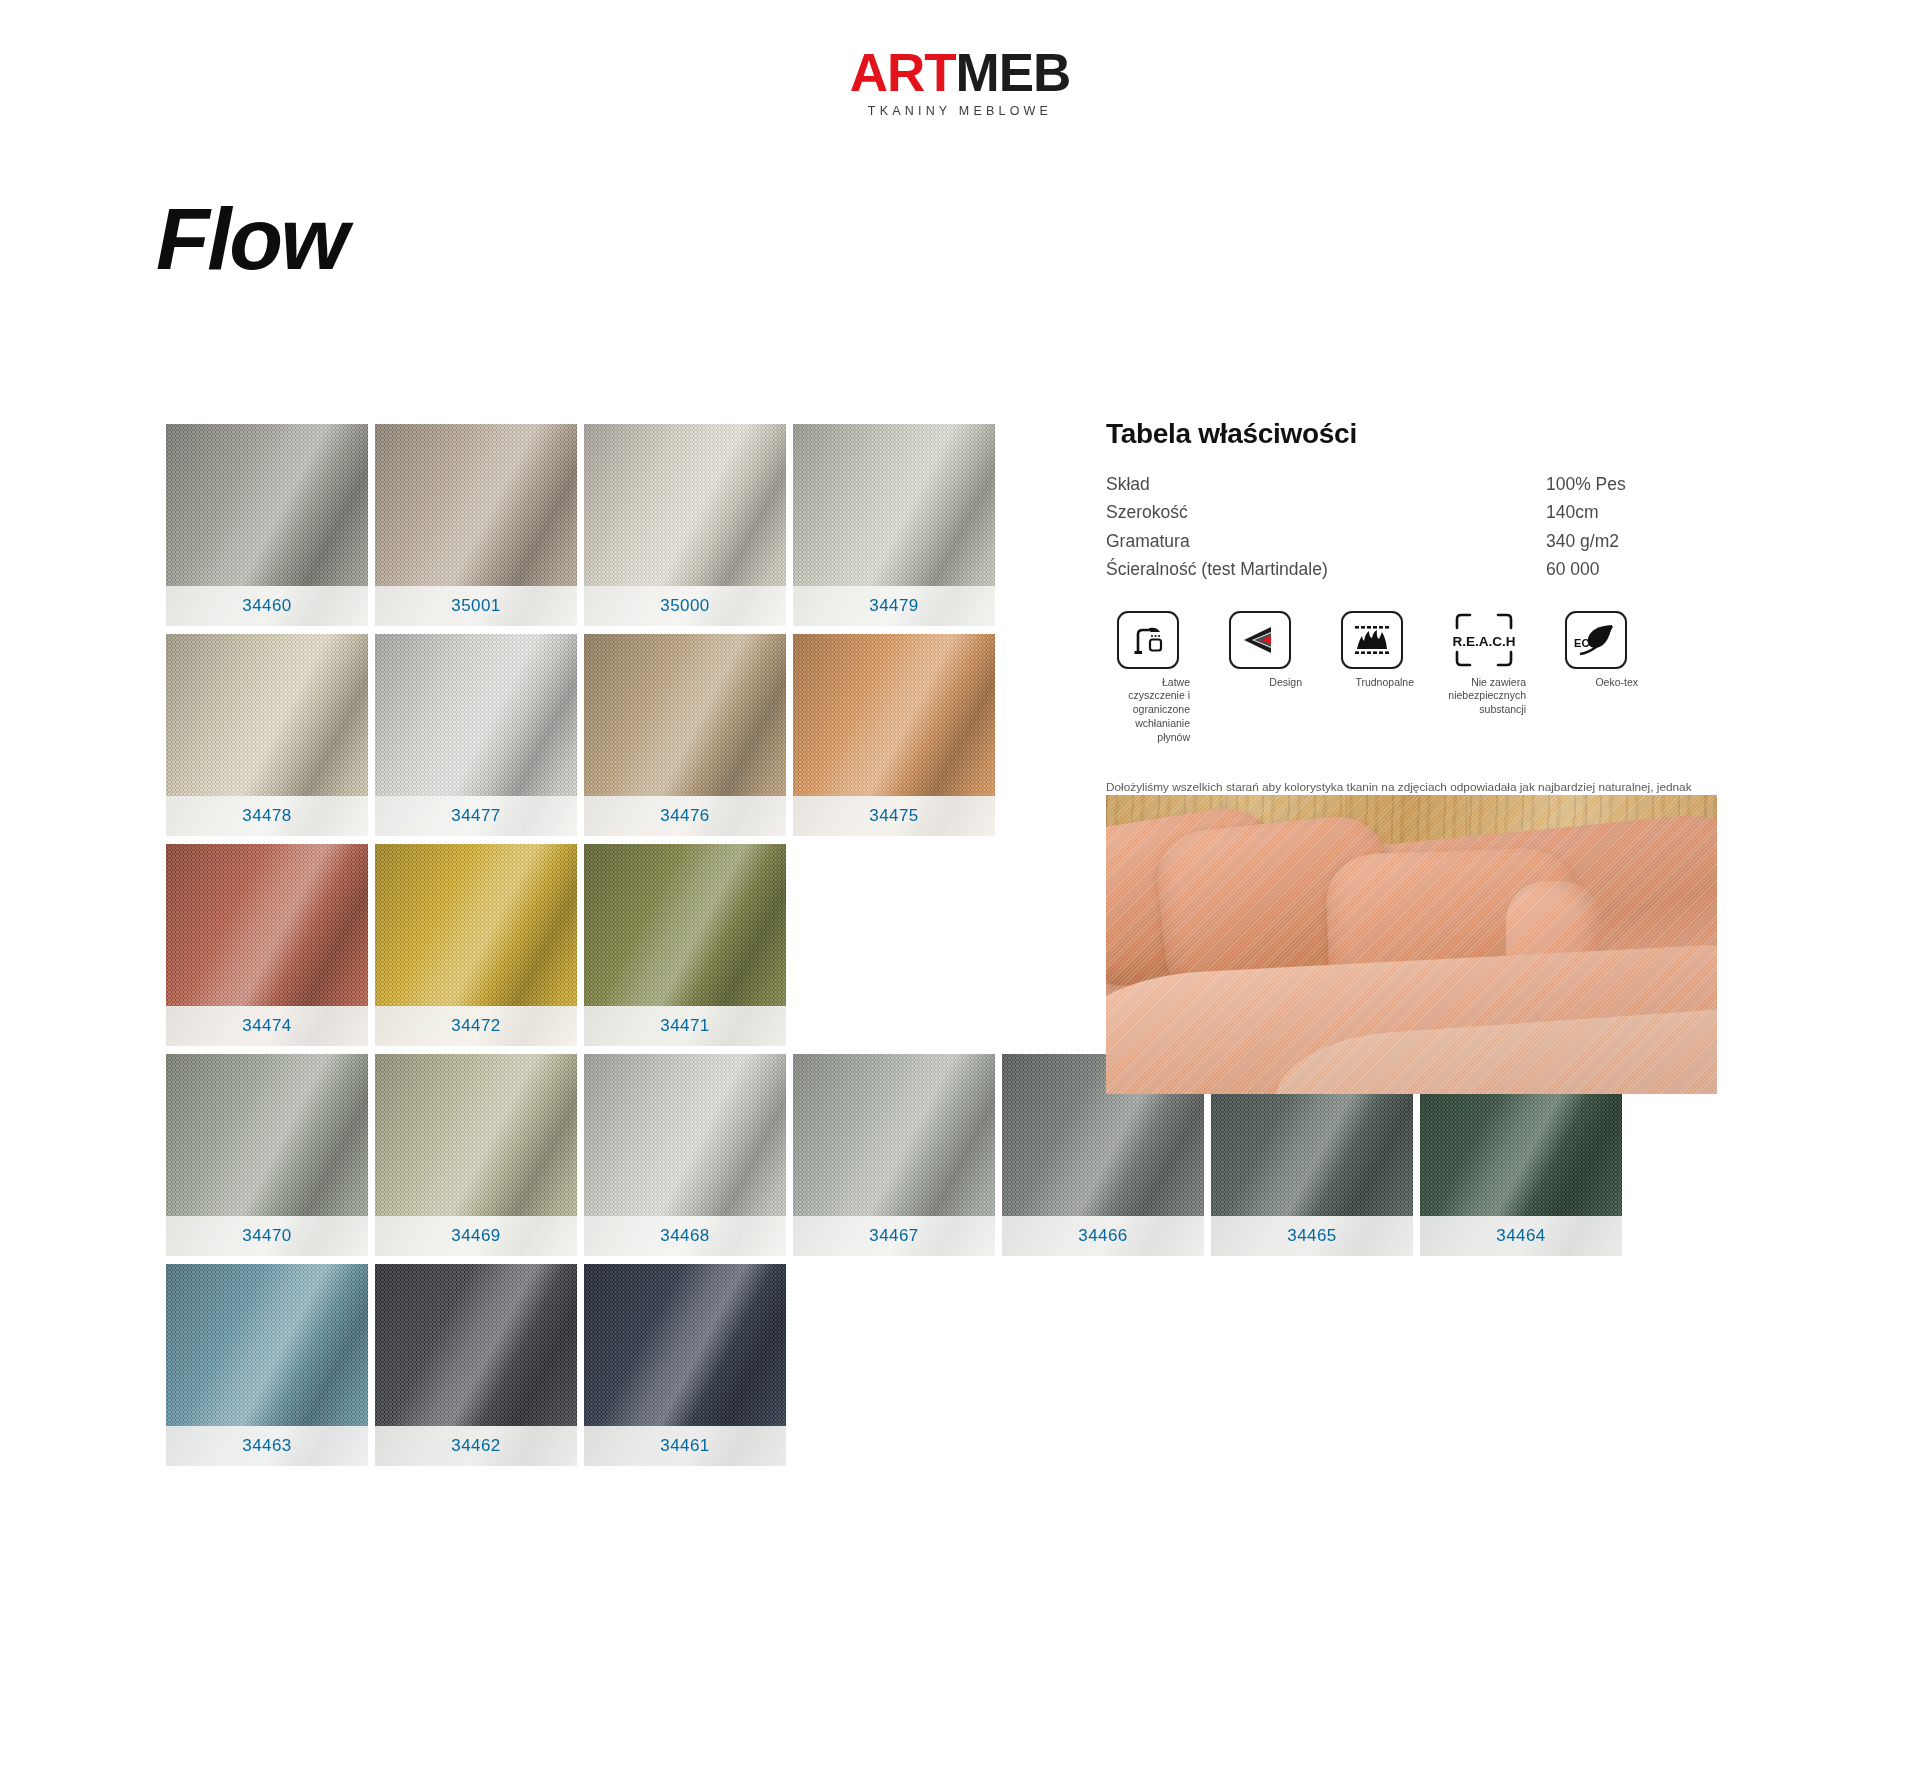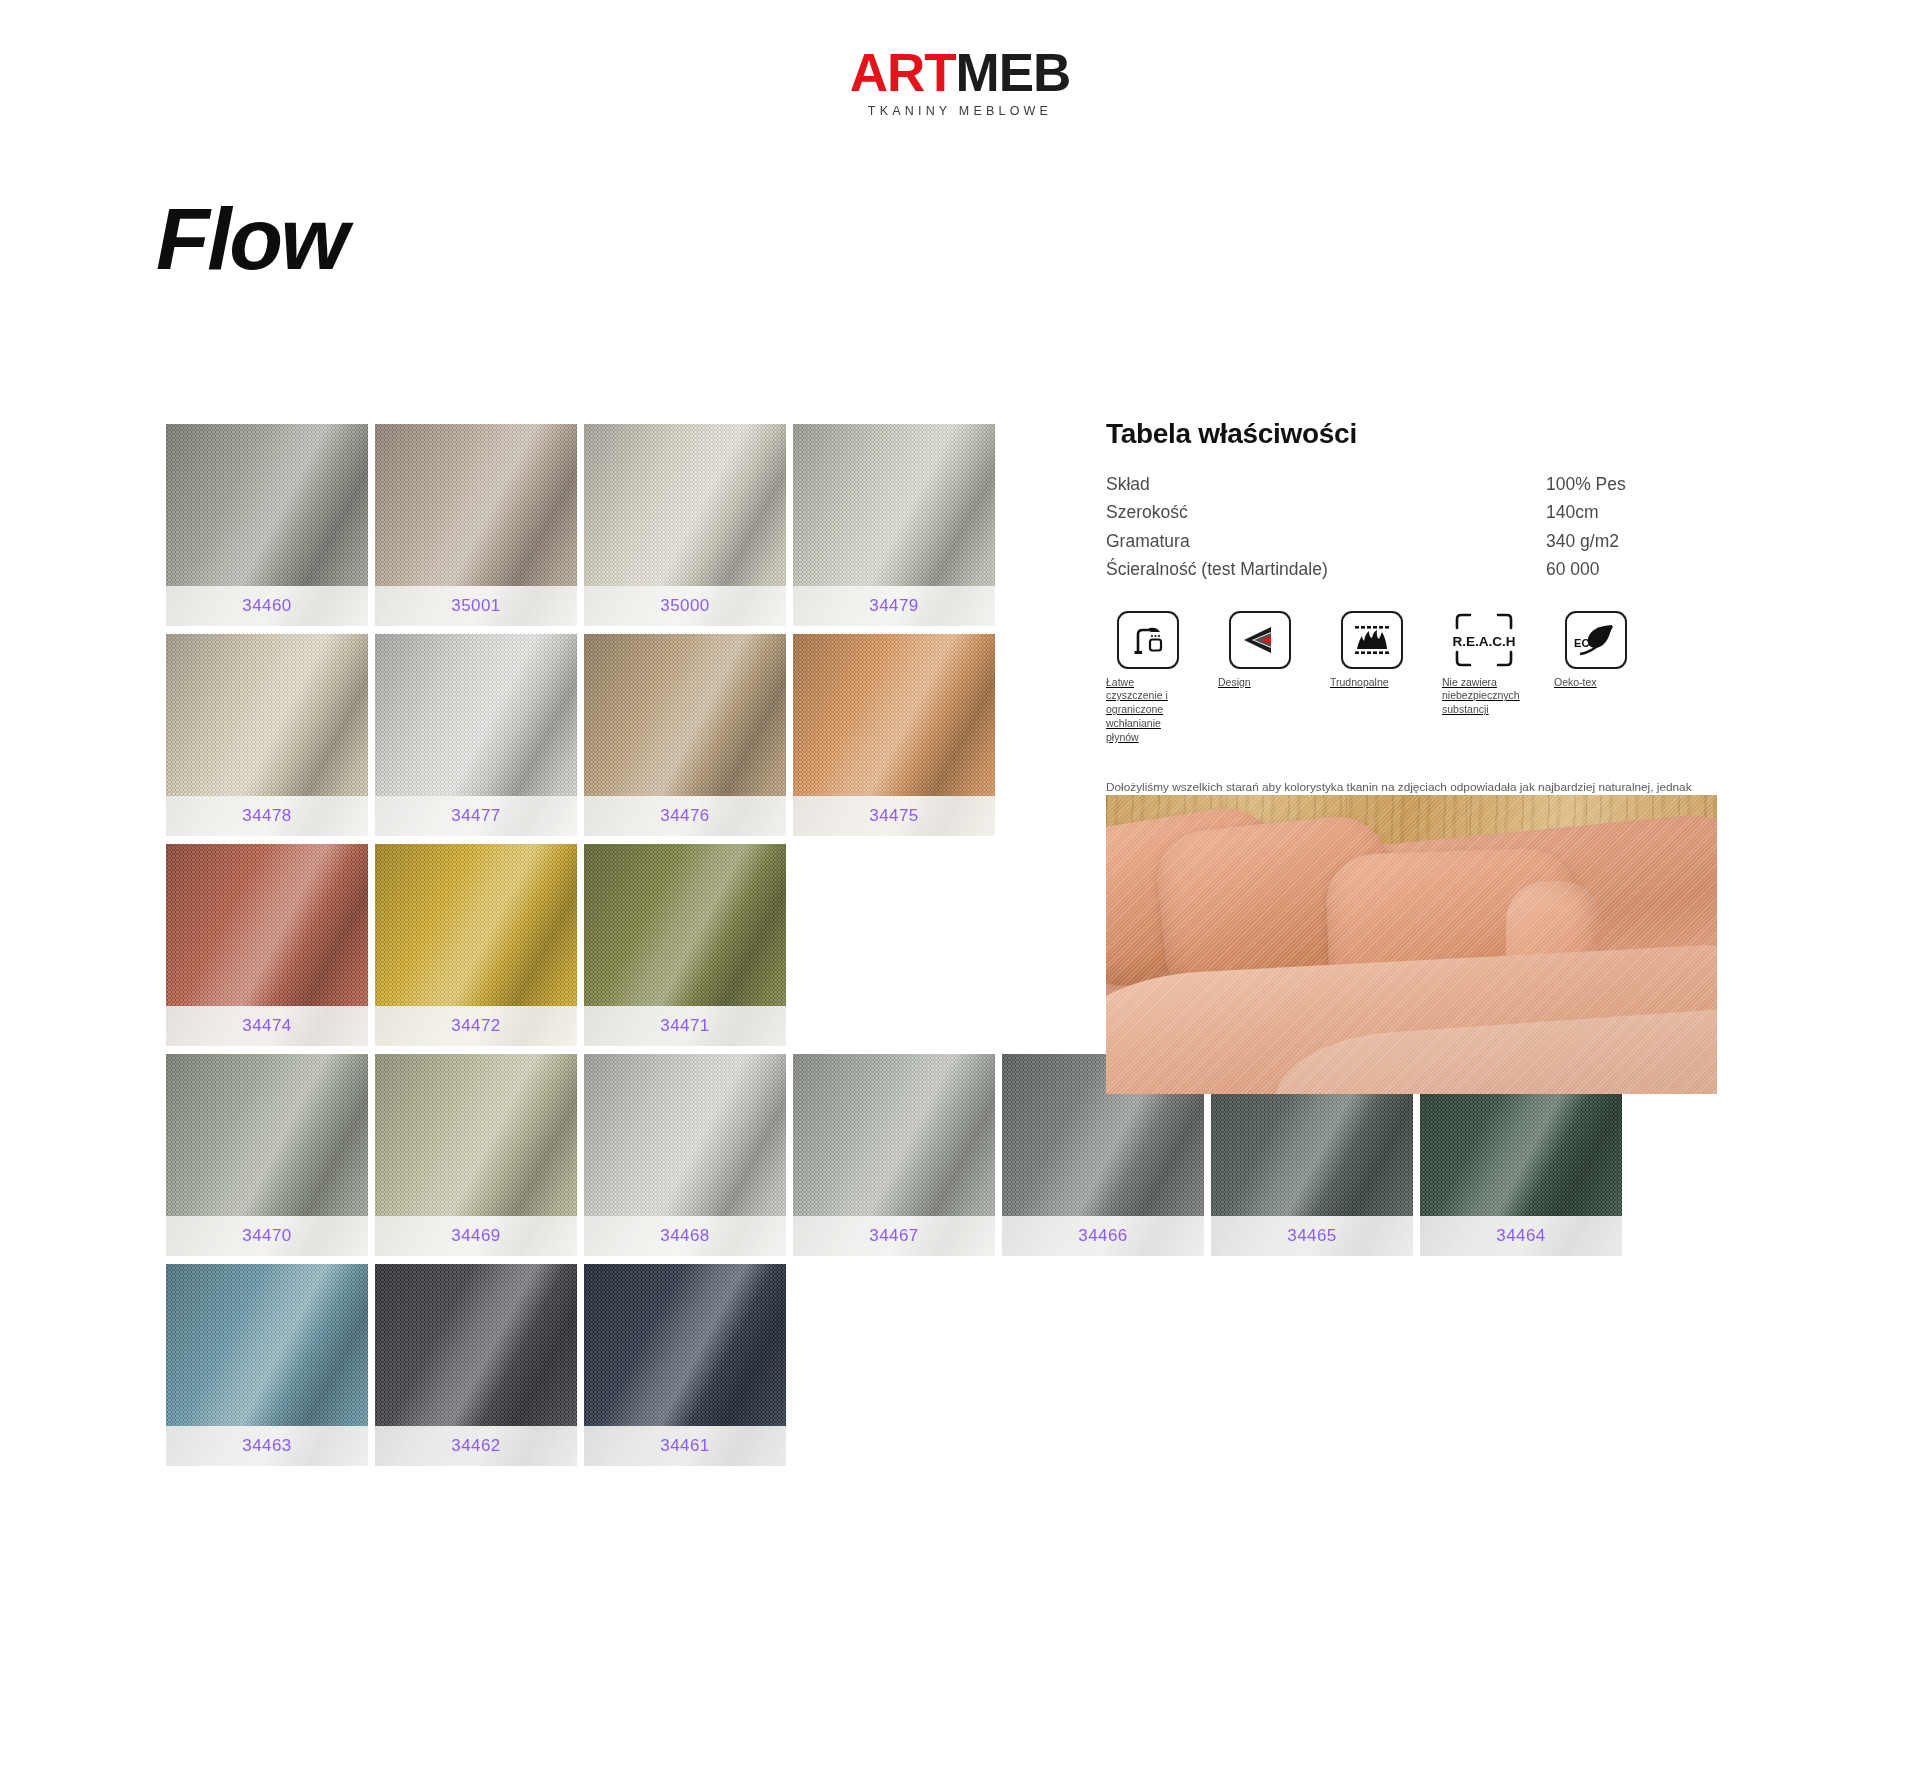--- a/index.html
+++ b/index.html
@@ -81,21 +81,21 @@
       rgba(0,0,0,.06) 62%,
       rgba(0,0,0,.26) 73%,
       rgba(0,0,0,.06) 86%,
       rgba(255,255,255,.10) 100%);
   }
   .swatch .label {
     position: absolute;
     left: 0; right: 0; bottom: 0;
     height: 40px;
     background: rgba(246,246,244,.93);
-    color: #8b5cf6;
+    color: #0369a1;
     font-size: 17px;
     letter-spacing: .4px;
     display: flex;
     align-items: center;
     justify-content: center;
   }
   .swatch .label::after {
     content: "";
     position: absolute; inset: 0;
     background: linear-gradient(118deg,
@@ -123,21 +123,21 @@
     font-weight: 400;
   }
   .spec-table td.val { text-align: left; width: 200px; }
 
   
   .icons-row {
     display: flex;
     gap: 28px;
     margin-top: 25px;
   }
-  .icon-item { width: 84px; text-align: left; text-decoration: underline; }
+  .icon-item { width: 84px; text-align: right; }
   .icon-box {
     width: 62px; height: 58px;
     margin: 0 auto 7px auto;
     border: 2.5px solid #1b1b1b;
     border-radius: 11px;
     display: flex;
     align-items: center;
     justify-content: center;
     background: #fff;
     position: relative;

